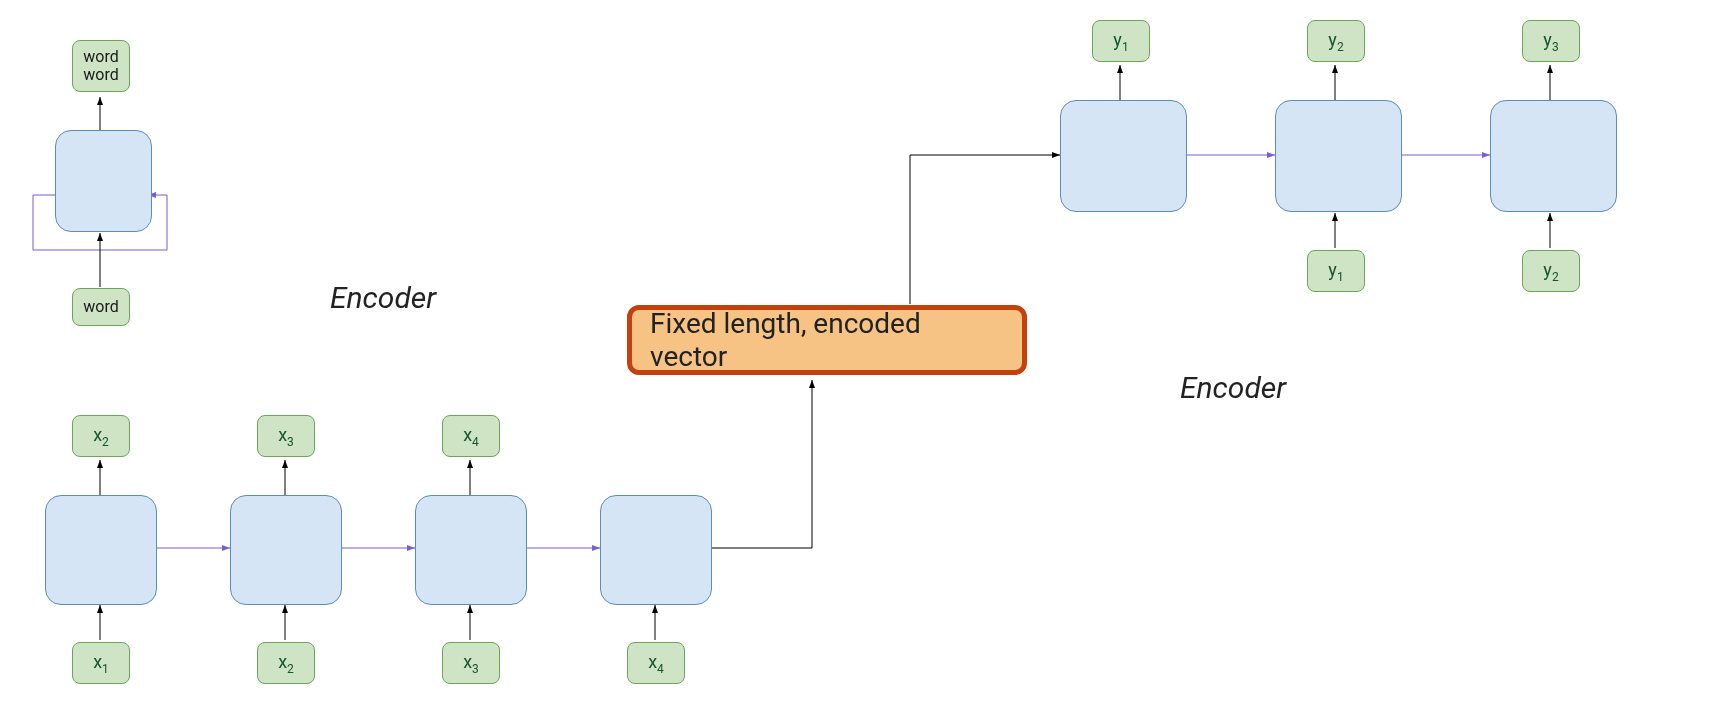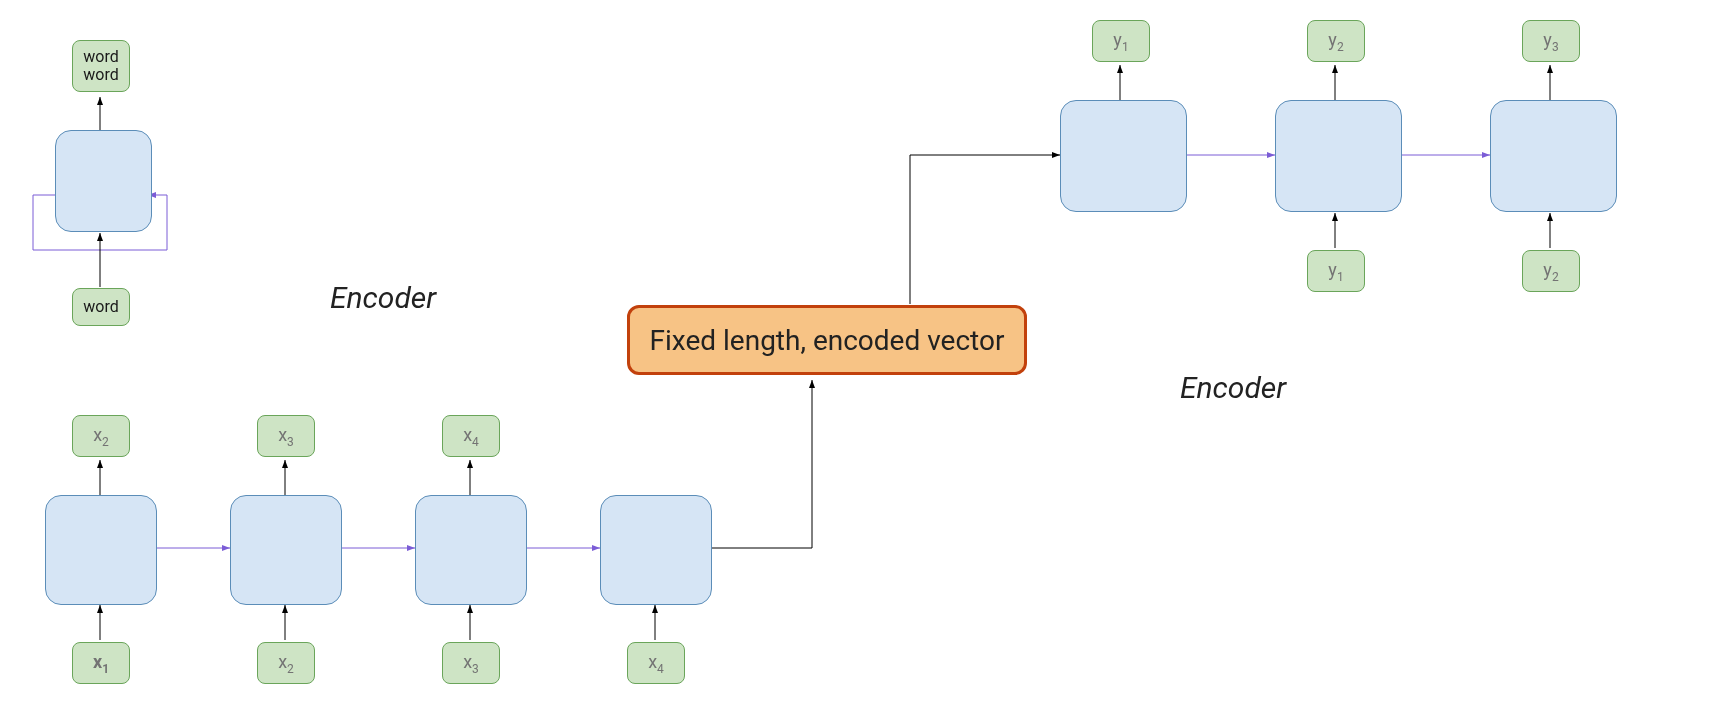--- a/index.html
+++ b/index.html
@@ -27,39 +27,39 @@
     display: flex;
     align-items: center;
     justify-content: center;
     text-align: center;
     padding: 2px 6px;
     box-sizing: border-box;
   }
   .orange-box {
     position: absolute;
     background: #f7c385;
-    border: 3px solid #c2410c;
+    border: 5px solid #c2410c;
     border-radius: 12px;
     display: flex;
     align-items: center;
     justify-content: center;
     font-size: 28px;
     color: #222;
     box-sizing: border-box;
     padding: 0 18px;
   }
   .label {
     position: absolute;
     font-size: 30px;
     color: #222;
     font-style: italic;
   }
   .var-label {
     font-size: 18px;
-    color: #737373;
+    color: #14532d;
     white-space: nowrap;
   }
   .var-label sub {
     font-size: 12px;
     vertical-align: sub;
   }
   .word-label {
     font-size: 16px;
     line-height: 1.15;
   }
@@ -144,21 +144,21 @@
 </div>
 <div class="green-box" style="left:442px; top:415px; width:58px; height:42px;">
   <span class="var-label"><span>x</span><sub>4</sub></span>
 </div>
 
 <div class="blue-box" style="left:45px;  top:495px; width:110px; height:108px;"></div>
 <div class="blue-box" style="left:230px; top:495px; width:110px; height:108px;"></div>
 <div class="blue-box" style="left:415px; top:495px; width:110px; height:108px;"></div>
 <div class="blue-box" style="left:600px; top:495px; width:110px; height:108px;"></div>
 
-<div class="green-box" style="left:72px;  top:642px; width:58px; height:42px;font-weight:bold;">
+<div class="green-box" style="left:72px;  top:642px; width:58px; height:42px;">
   <span class="var-label"><span>x</span><sub>1</sub></span>
 </div>
 <div class="green-box" style="left:257px; top:642px; width:58px; height:42px;">
   <span class="var-label"><span>x</span><sub>2</sub></span>
 </div>
 <div class="green-box" style="left:442px; top:642px; width:58px; height:42px;">
   <span class="var-label"><span>x</span><sub>3</sub></span>
 </div>
 <div class="green-box" style="left:627px; top:642px; width:58px; height:42px;">
   <span class="var-label"><span>x</span><sub>4</sub></span>

